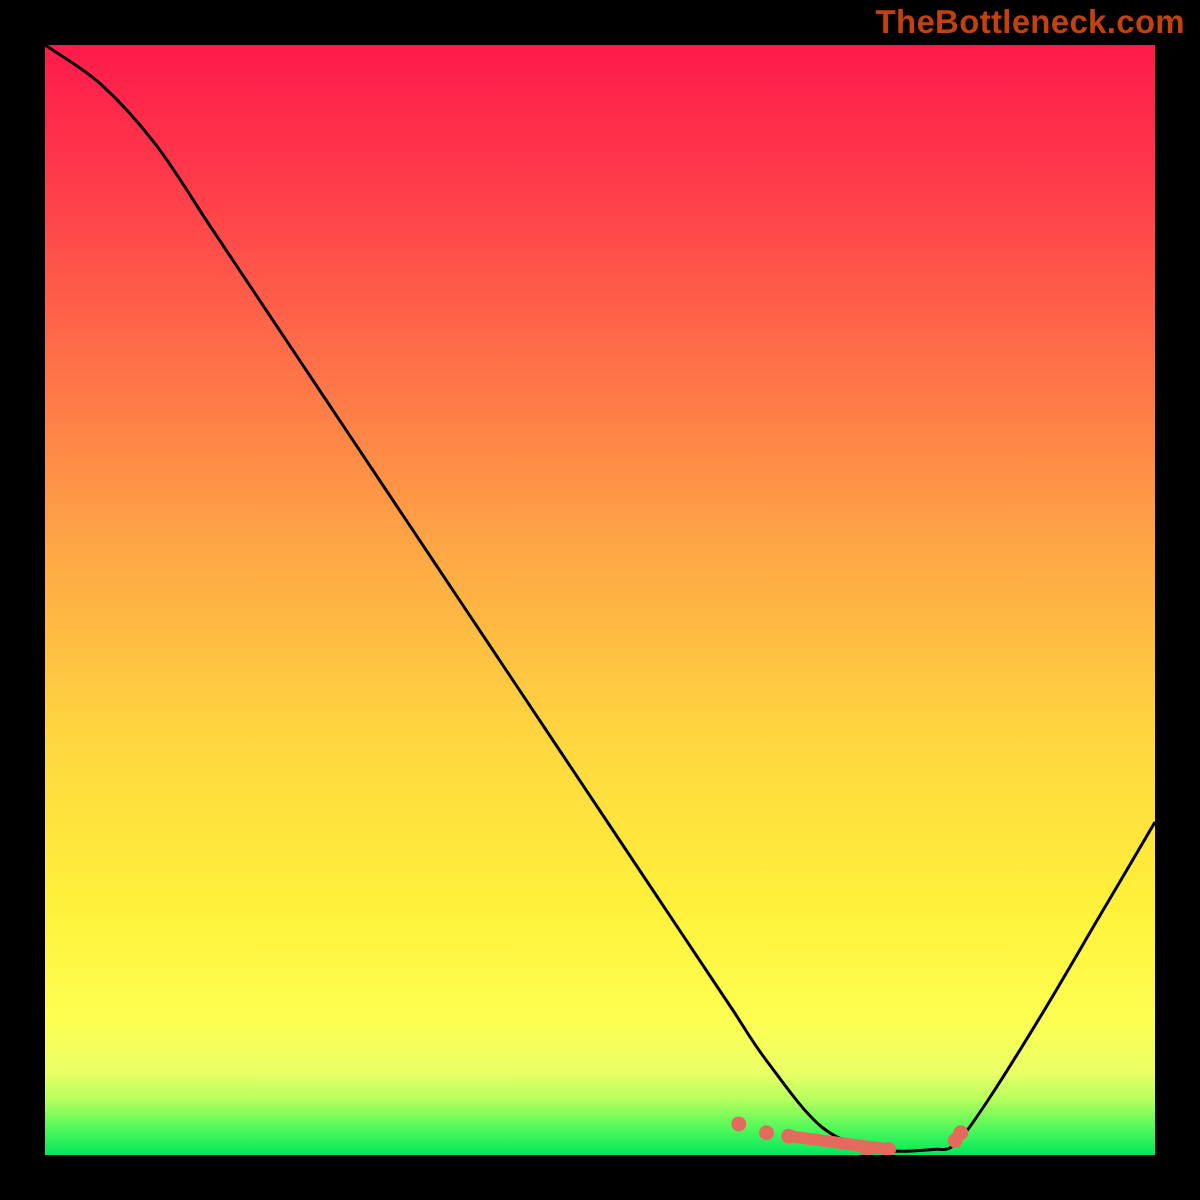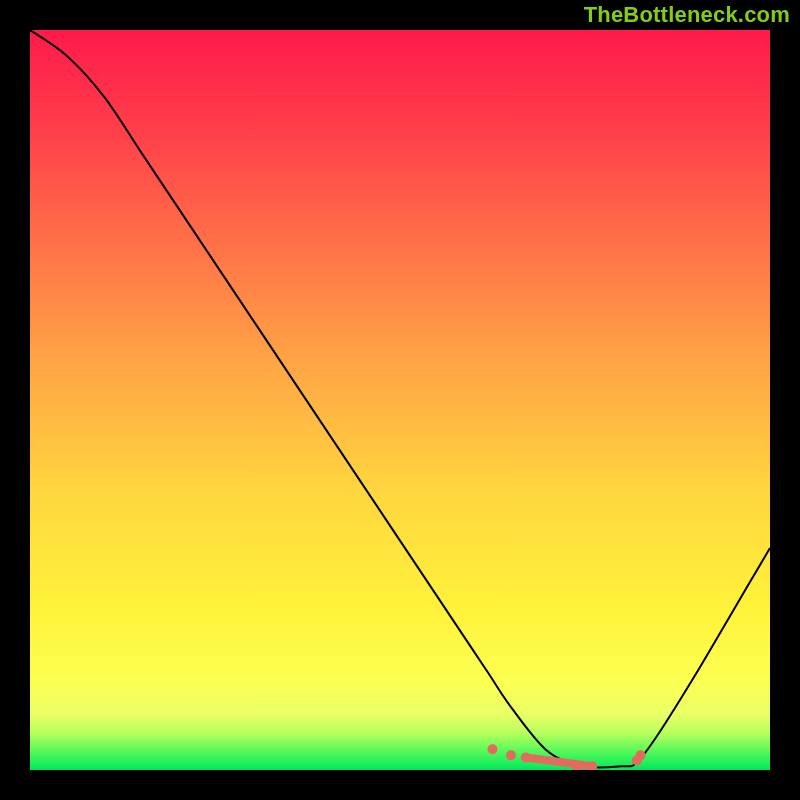--- a/index.html
+++ b/index.html
@@ -10,21 +10,21 @@
     height: 800px;
     background: #000;
   }
   .watermark {
     position: absolute;
     top: 2px;
     right: 10px;
     font-family: Arial, sans-serif;
     font-size: 22px;
     font-weight: bold;
-    color: #84cc16;
+    color: #c2410c;
     letter-spacing: 0.2px;
     z-index: 5;
   }
   .plot {
     position: absolute;
     left: 30px;
     top: 30px;
     width: 740px;
     height: 740px;
     background: linear-gradient(

